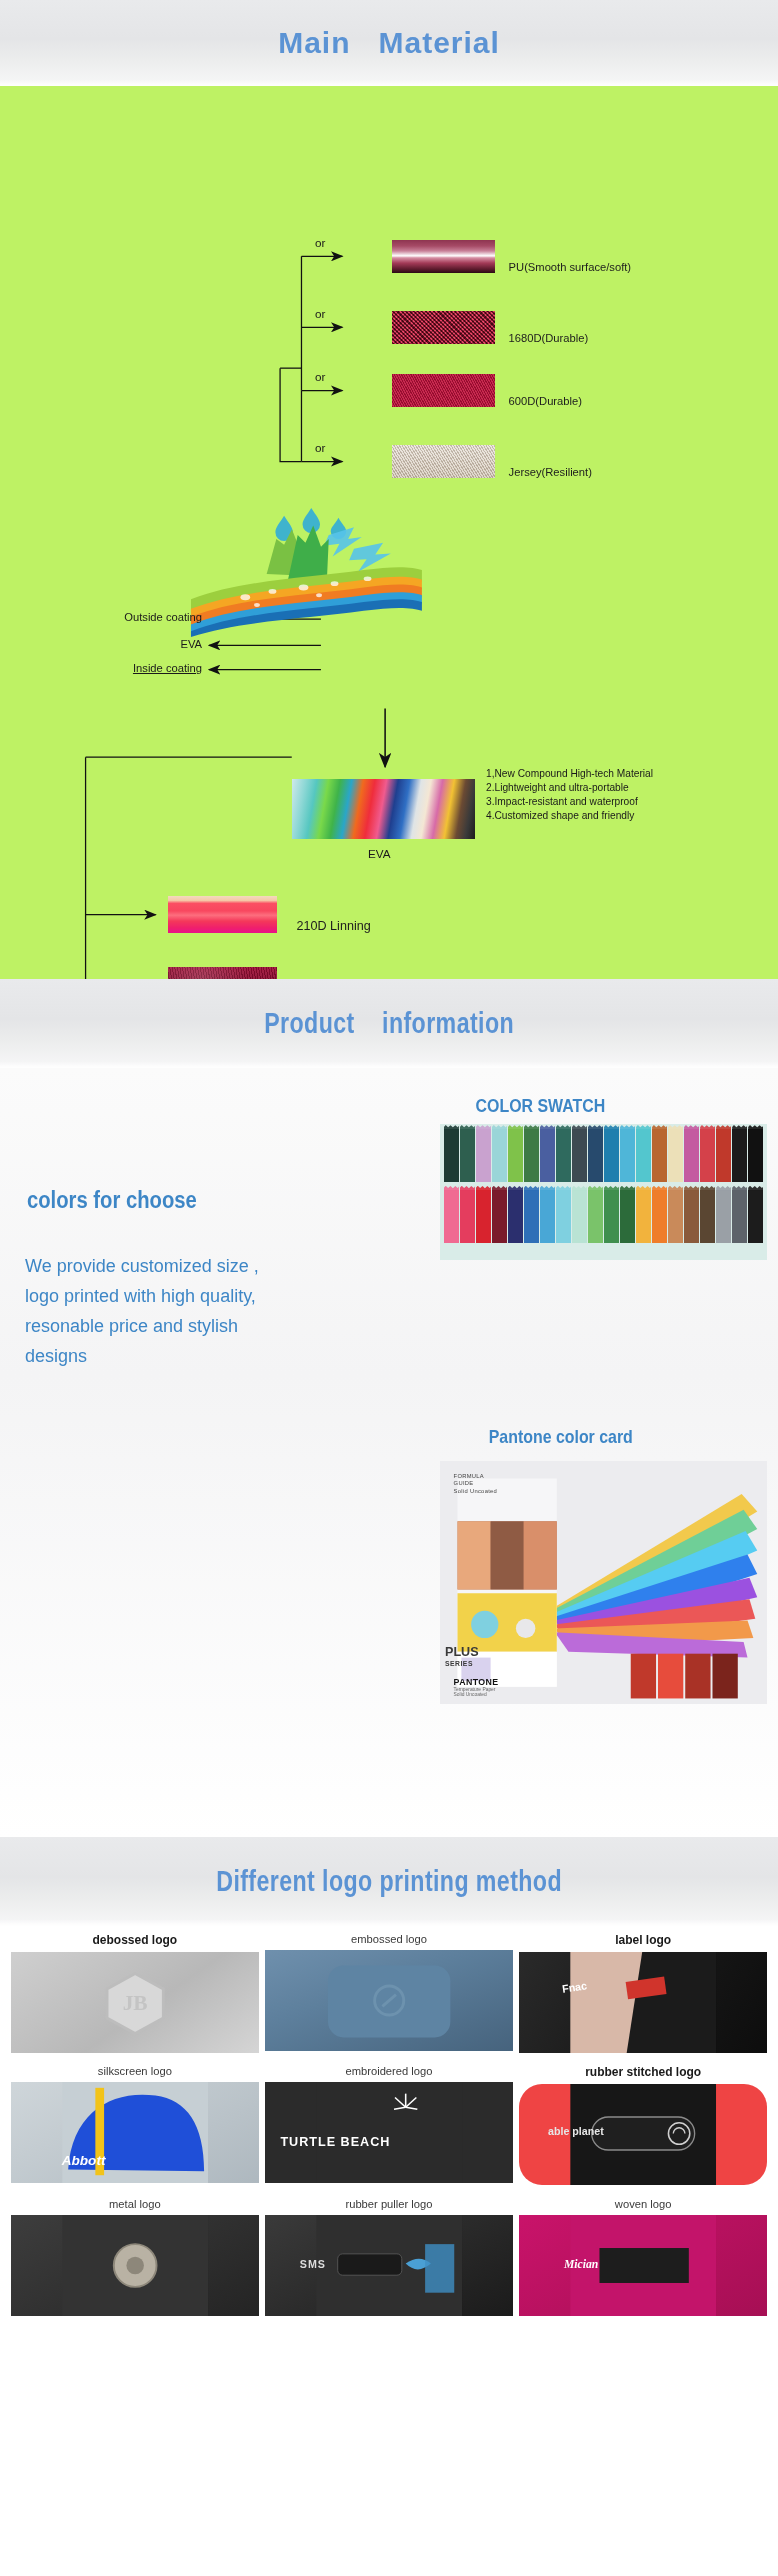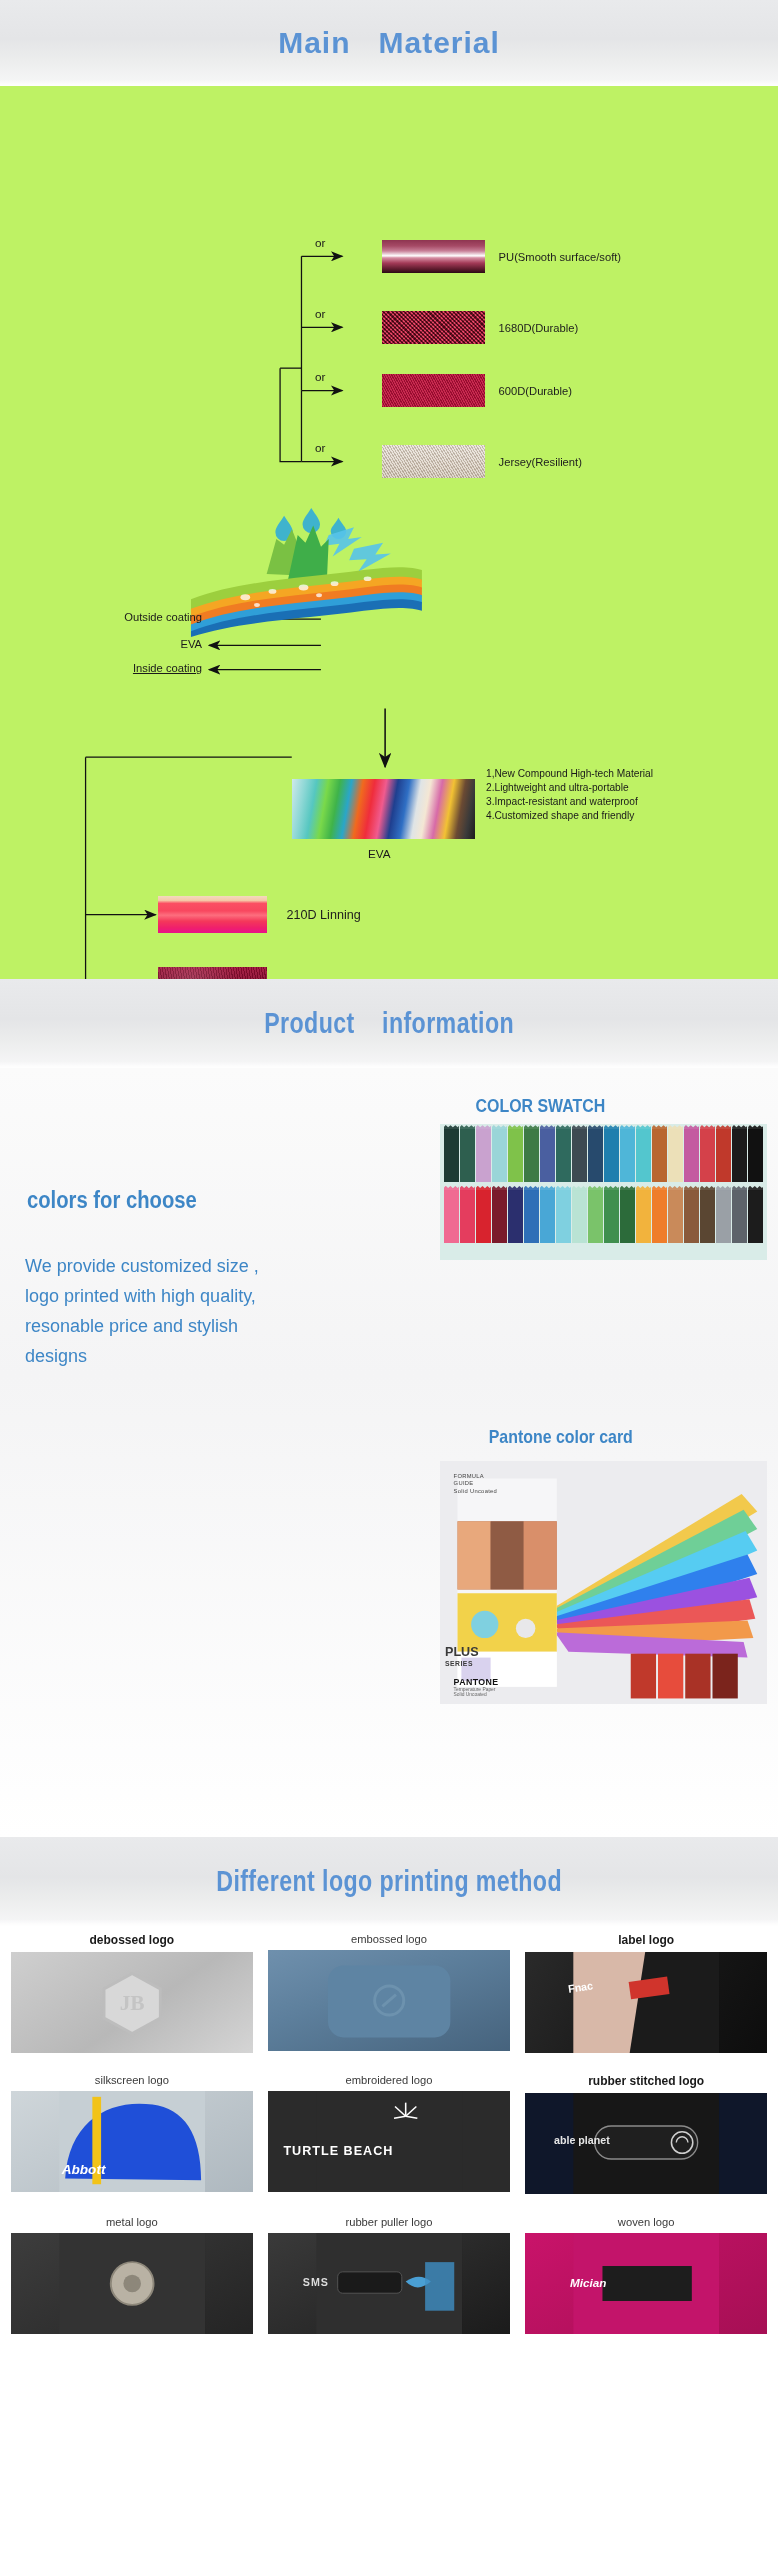--- a/index.html
+++ b/index.html
@@ -48,21 +48,21 @@
     position: relative;
     height: 893px;
     background: #bef264;
     overflow: hidden;
   }
   .swatch {
     background-size: cover;
     background-position: center;
     border: 0;
   }
-  .mat-row { position: absolute; display: flex; align-items: center; }
+  .mat-row { position: absolute; display: flex; align-items: flex-end; margin-left: 10px; }
   .mat-swatch { width: 103px; height: 33px; }
   .mat-label { font-size: 11.2px; color: #1d1d1d; margin-left: 13.6px; white-space: nowrap; }
   .or-lbl {
     position: absolute;
     font-size: 11.7px;
     color: #1a1a1a;
   }
 
   
   .tex-pu {
@@ -199,21 +199,21 @@
   .pt-sub {
     position: absolute; left: 13.6px; bottom: 5.8px;
     font-size: 4.9px; color: #666; line-height: 5.8px;
   }
 
   
   .sec-logo { position: relative; background: #fff; padding-bottom: 3.9px; }
   .logo-grid {
     display: grid;
     grid-template-columns: repeat(3, 1fr);
-    gap: 9px;
+    gap: 0;
     padding: 0 7.8px;
   }
   .logo-cell { padding: 0 2.9px 5.8px; }
   .logo-caption {
     text-align: center;
     font-size: 12px;
     font-weight: bold;
     color: #1a1a1a;
     padding: 6.8px 0 4.9px;
   }
@@ -229,21 +229,21 @@
     font-weight: bold;
     white-space: nowrap;
   }
 
   
   .ph-debossed { background: linear-gradient(145deg, #cfcfcf, #b8b8b8 55%, #d5d5d5); }
   .ph-embossed { background: linear-gradient(160deg, #6f90ad, #5d7f9c 40%, #46637d); }
   .ph-label    { background: linear-gradient(120deg, #2a2a2a, #161616 60%, #0d0d0d); }
   .ph-silk     { background: linear-gradient(150deg, #cfd6da, #aeb8bf); }
   .ph-embroid  { background: #2b2b2b; }
-  .ph-rubber   { background: #0f172a; }
+  .ph-rubber   { background: #ef4444; border-radius: 23px; }
   .ph-metal    { background: linear-gradient(150deg, #3d3d3d, #242424); }
   .ph-puller   { background: linear-gradient(150deg, #3a3a3a, #1b1b1b); }
   .ph-woven    { background: linear-gradient(150deg, #c9136a, #a60f54); }
 </style>
 </head>
 <body>
 
 <div class="page">
 
   <div class="banner">
@@ -586,21 +586,21 @@
         </div>
       </div>
 
       <div class="logo-cell">
         <div class="logo-caption light">woven logo</div>
         <div class="logo-photo ph-woven">
           <svg viewBox="0 0 150 104" width="100%" height="100%">
             <rect x="0" y="0" width="150" height="104" fill="#c3146a"></rect>
             <rect x="30" y="34" width="92" height="36" fill="#1d1d1d"></rect>
           </svg>
-          <div class="photo-label" style="left:45px; top:43px; font-size:11.7px; color:#fff; font-style:italic;">Mician</div>
+          <div class="photo-label" style="left:45px; top:43px; font-size:11.7px; color:#fff; font-style:italic;font-family:Liberation Serif, serif;">Mician</div>
         </div>
       </div>
 
     </div>
   </div>
 
 </div>
 
 
 </body></html>

